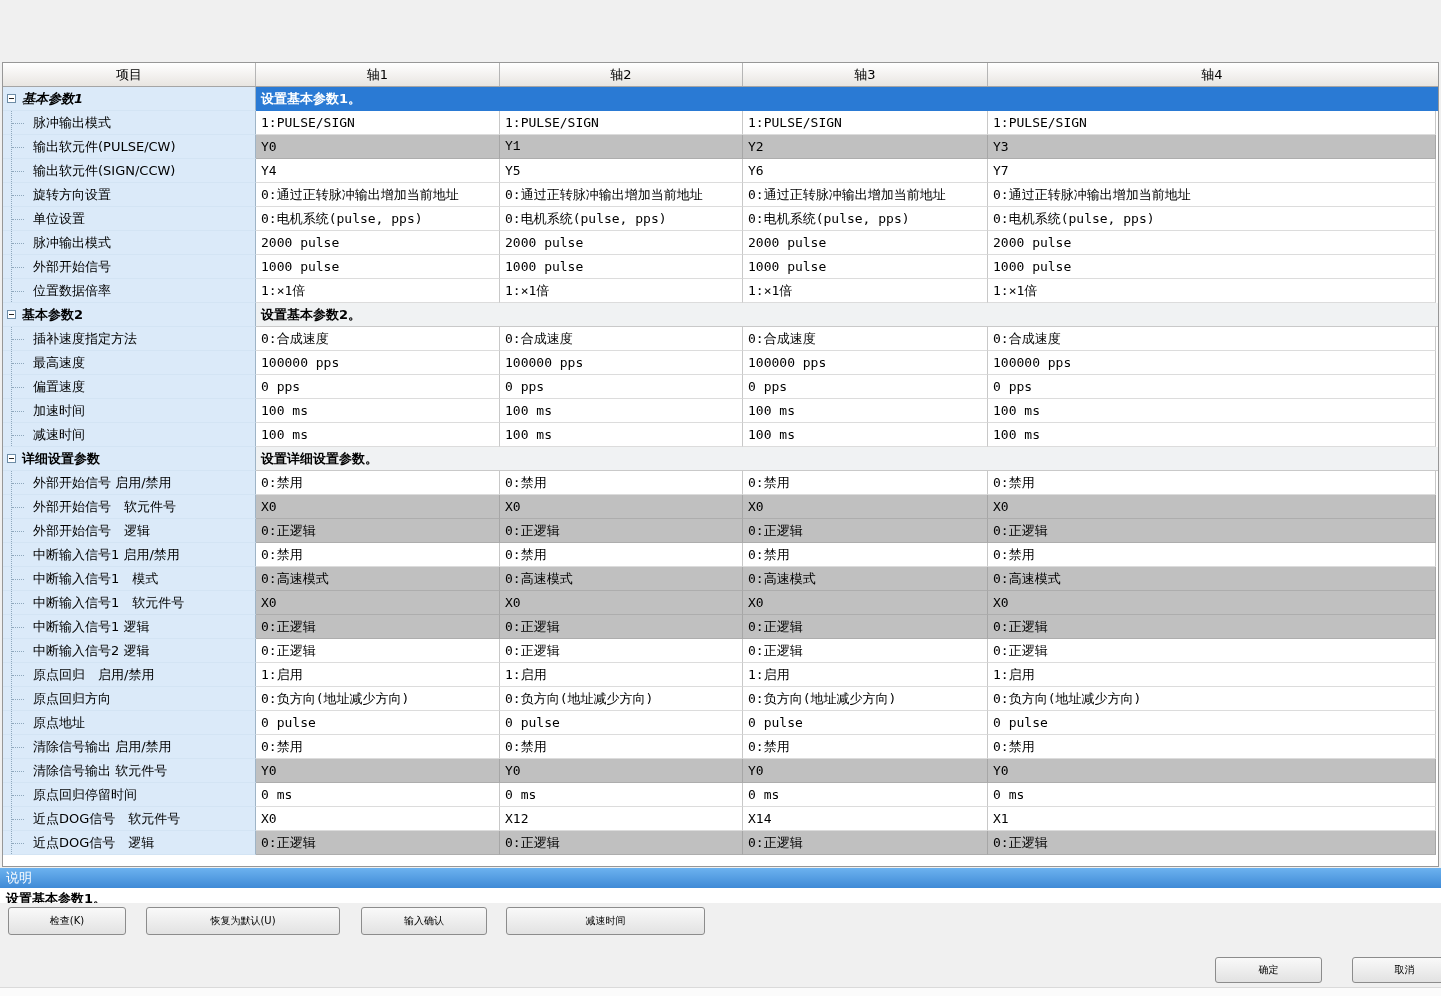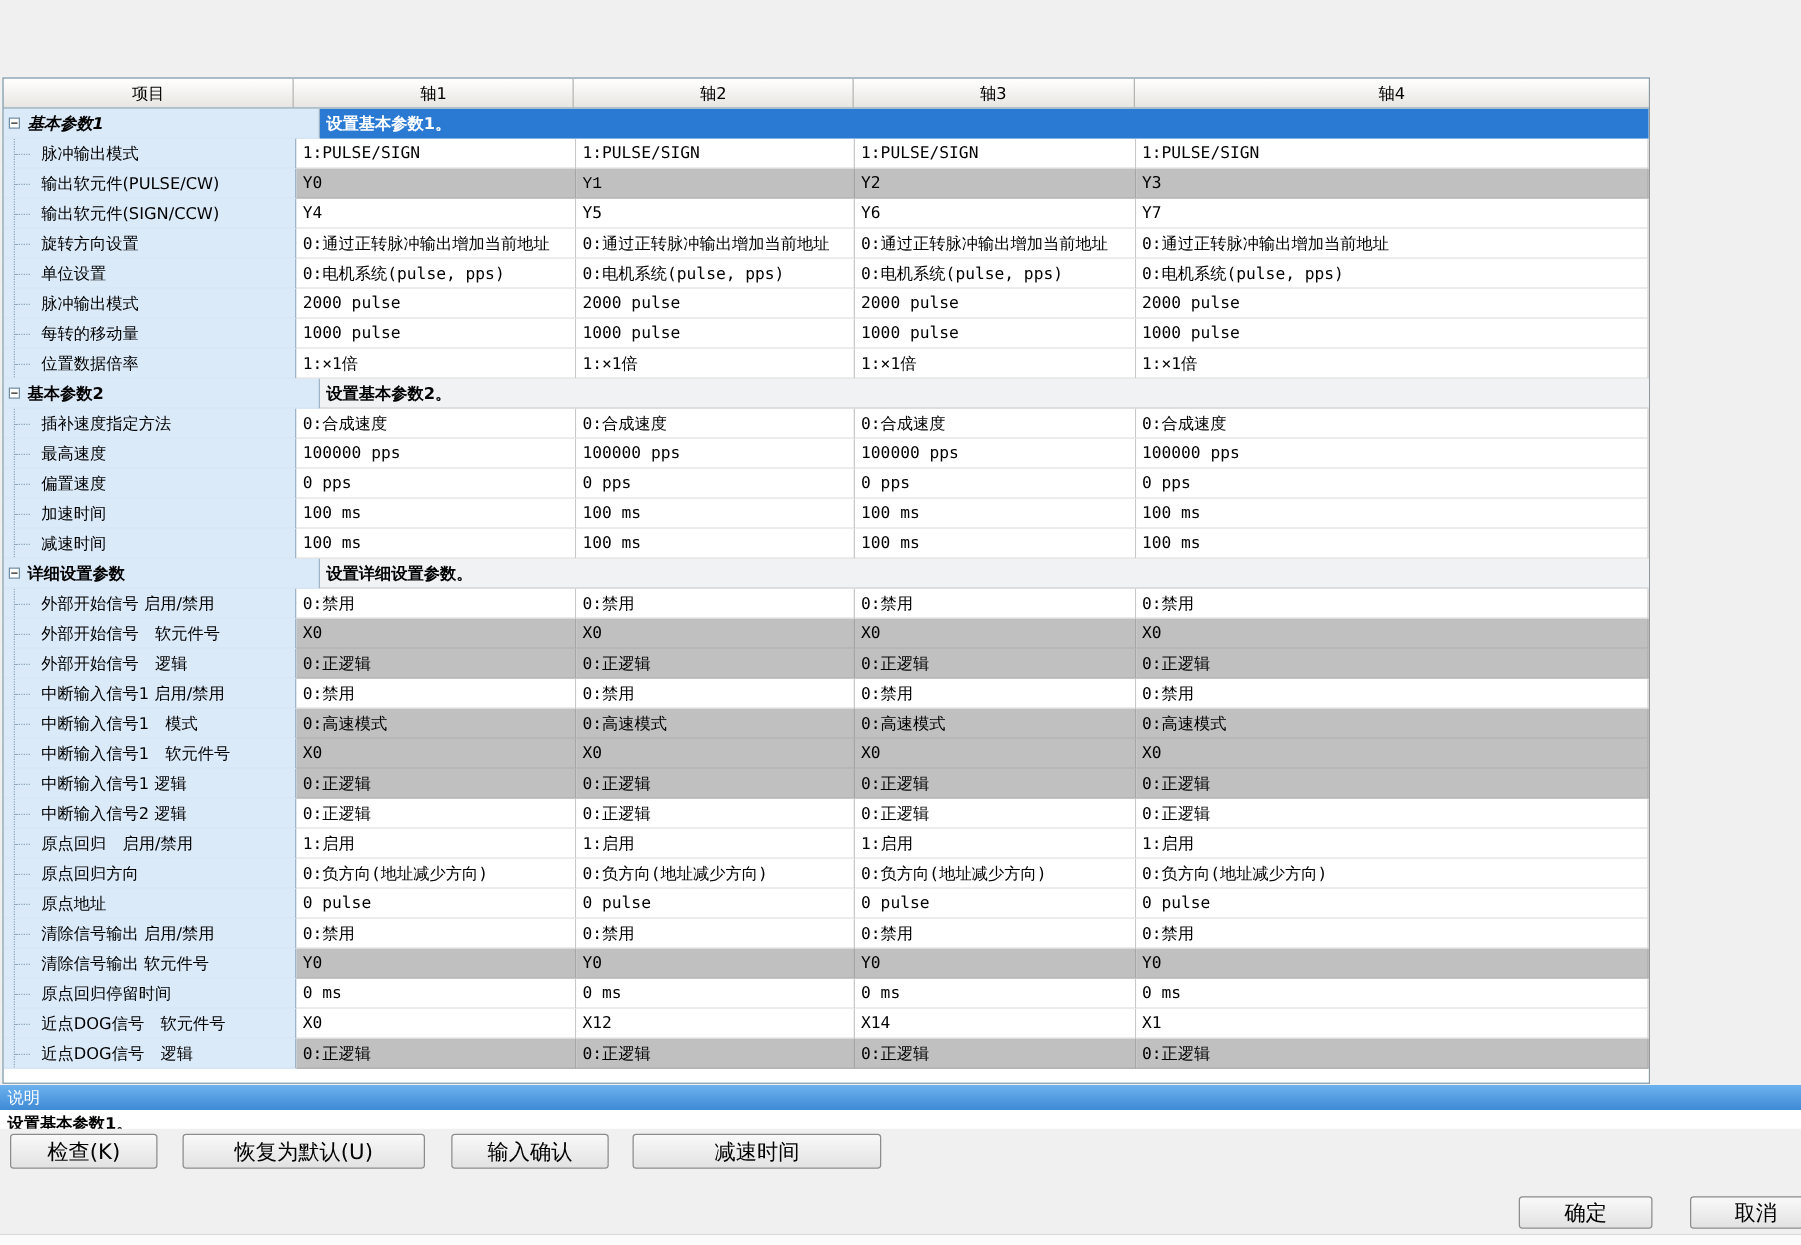--- a/index.html
+++ b/index.html
@@ -10,23 +10,23 @@
     overflow:hidden;
     position:relative;
     font-family:"DejaVu Sans","Liberation Sans",sans-serif;
     font-size:13px;
     color:#000;
   }
 
   
   .table-wrap {
     position:absolute; left:2px; top:62px;
-    width:1318px;
+    width:1437px;
     border:1px solid #979797;
-    background:#7dd3fc;
+    background:#fde047;
   }
   .grid-header {
     display:flex; height:24px;
     background:linear-gradient(#ffffff,#e8e5e1);
     border-bottom:1px solid #a5a5a5;
   }
   .h-cell {
     display:flex; align-items:center; justify-content:center;
     border-right:1px solid #b5b5b5;
     height:100%;
@@ -119,21 +119,21 @@
     font-weight:bold;
   }
 
   
   .btn {
     position:absolute;
     display:flex; align-items:center; justify-content:center;
     background:linear-gradient(#f9f9f9,#e2e2e2);
     border:1px solid #8c8c8c;
     border-radius:3px;
-    font-size:17px;
+    font-size:10px;
     cursor:default;
     white-space:nowrap;
   }
   .btn-check   { left:8px;    top:907px; width:118px; height:28px; }
   .btn-restore { left:146px;  top:907px; width:194px; height:28px; }
   .btn-inconf  { left:361px;  top:907px; width:126px; height:28px; }
   .btn-outconf { left:506px;  top:907px; width:199px; height:28px; }
   .btn-ok      { left:1215px; top:957px; width:107px; height:26px; }
   .btn-cancel  { left:1352px; top:957px; width:105px; height:26px; }
 
@@ -199,21 +199,21 @@
         <div class="cell-val" style="width: 448px;">0:电机系统(pulse, pps)</div>
       </div>
       <div class="grid-row">
         <div class="cell-item tree-child">脉冲输出模式</div>
         <div class="cell-val" style="width: 244px;">2000 pulse</div>
         <div class="cell-val" style="width: 243px;">2000 pulse</div>
         <div class="cell-val" style="width: 245px;">2000 pulse</div>
         <div class="cell-val" style="width: 448px;">2000 pulse</div>
       </div>
       <div class="grid-row">
-        <div class="cell-item tree-child">每转的移动量</div>
+        <div class="cell-item tree-child">外部开始信号</div>
         <div class="cell-val" style="width: 244px;">1000 pulse</div>
         <div class="cell-val" style="width: 243px;">1000 pulse</div>
         <div class="cell-val" style="width: 245px;">1000 pulse</div>
         <div class="cell-val" style="width: 448px;">1000 pulse</div>
       </div>
       <div class="grid-row">
         <div class="cell-item tree-child">位置数据倍率</div>
         <div class="cell-val" style="width: 244px;">1:×1倍</div>
         <div class="cell-val" style="width: 243px;">1:×1倍</div>
         <div class="cell-val" style="width: 245px;">1:×1倍</div>

